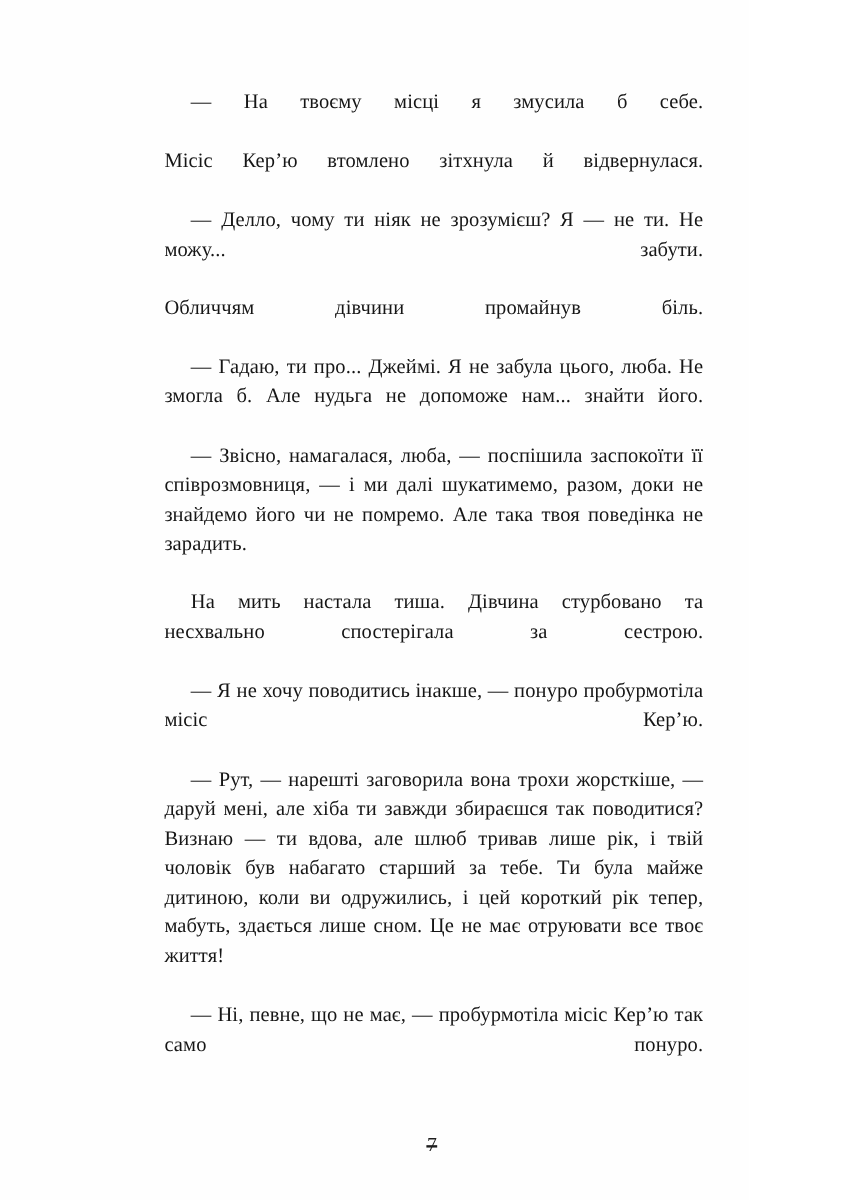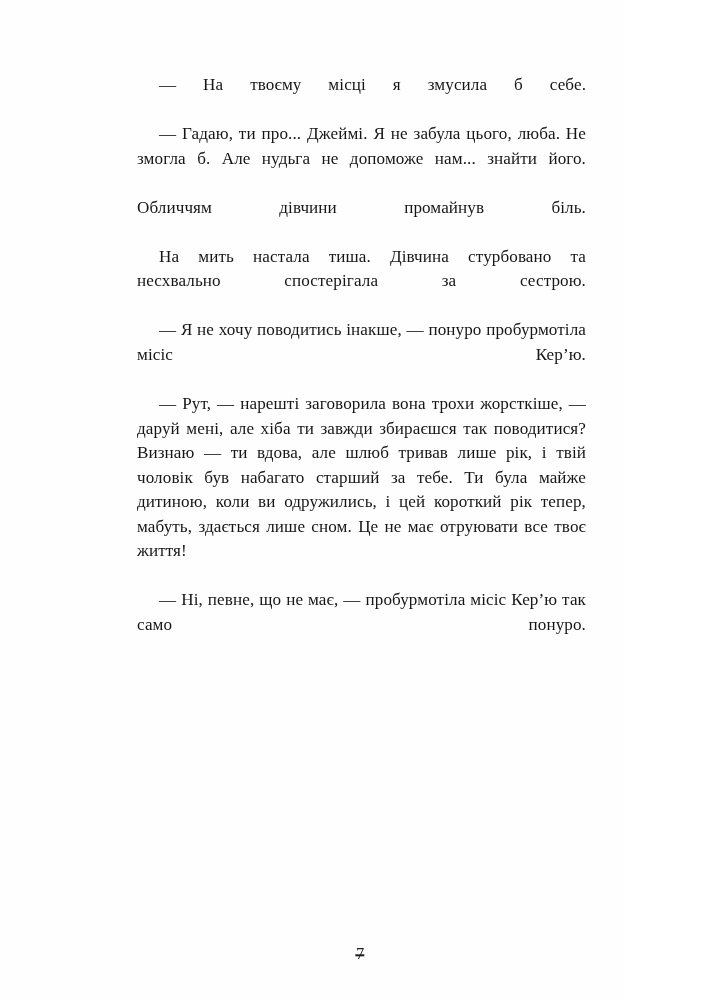--- a/index.html
+++ b/index.html
@@ -98,27 +98,30 @@
 <body>
 
 <div class="page">
 
   <div class="paper-tint"></div>
 
   <div class="text-block">
 
     <p class="para indent">— На твоєму місці я змусила б себе.</p>
 
+    <p class="para">Місіс Кер’ю втомлено зітхнула й відвернулася.</p>
 
+    <p class="para indent">— Делло, чому ти ніяк не зрозумієш? Я — не ти. Не можу... забути.</p>
+
+    <p class="para">Обличчям дівчини промайнув біль.</p>
 
     <p class="para indent">— Гадаю, ти про... Джеймі. Я не забула цього, люба. Не змогла б. Але нудьга не допоможе нам... знайти його.</p>
 
-    <p class="para">Обличчям дівчини промайнув біль.</p>
 
-
+    <p class="para indent">— Звісно, намагалася, люба, — поспішила заспокоїти її співрозмовниця, — і ми далі шукатимемо, разом, доки не знайдемо його чи не помремо. Але така твоя поведінка не зарадить.</p>
 
     <p class="para indent">На мить настала тиша. Дівчина стурбовано та несхвально спостерігала за сестрою.</p>
 
     <p class="para indent">— Я не хочу поводитись інакше, — понуро пробурмотіла місіс Кер’ю.</p>
 
     <p class="para indent">— Рут, — нарешті заговорила вона трохи жорсткіше, — даруй мені, але хіба ти завжди збираєшся так поводитися? Визнаю — ти вдова, але шлюб тривав лише рік, і твій чоловік був набагато старший за тебе. Ти була майже дитиною, коли ви одружились, і цей короткий рік тепер, мабуть, здається лише сном. Це не має отруювати все твоє життя!</p>
 
     <p class="para indent">— Ні, певне, що не має, — пробурмотіла місіс Кер’ю так само понуро.</p>
 
   </div>

